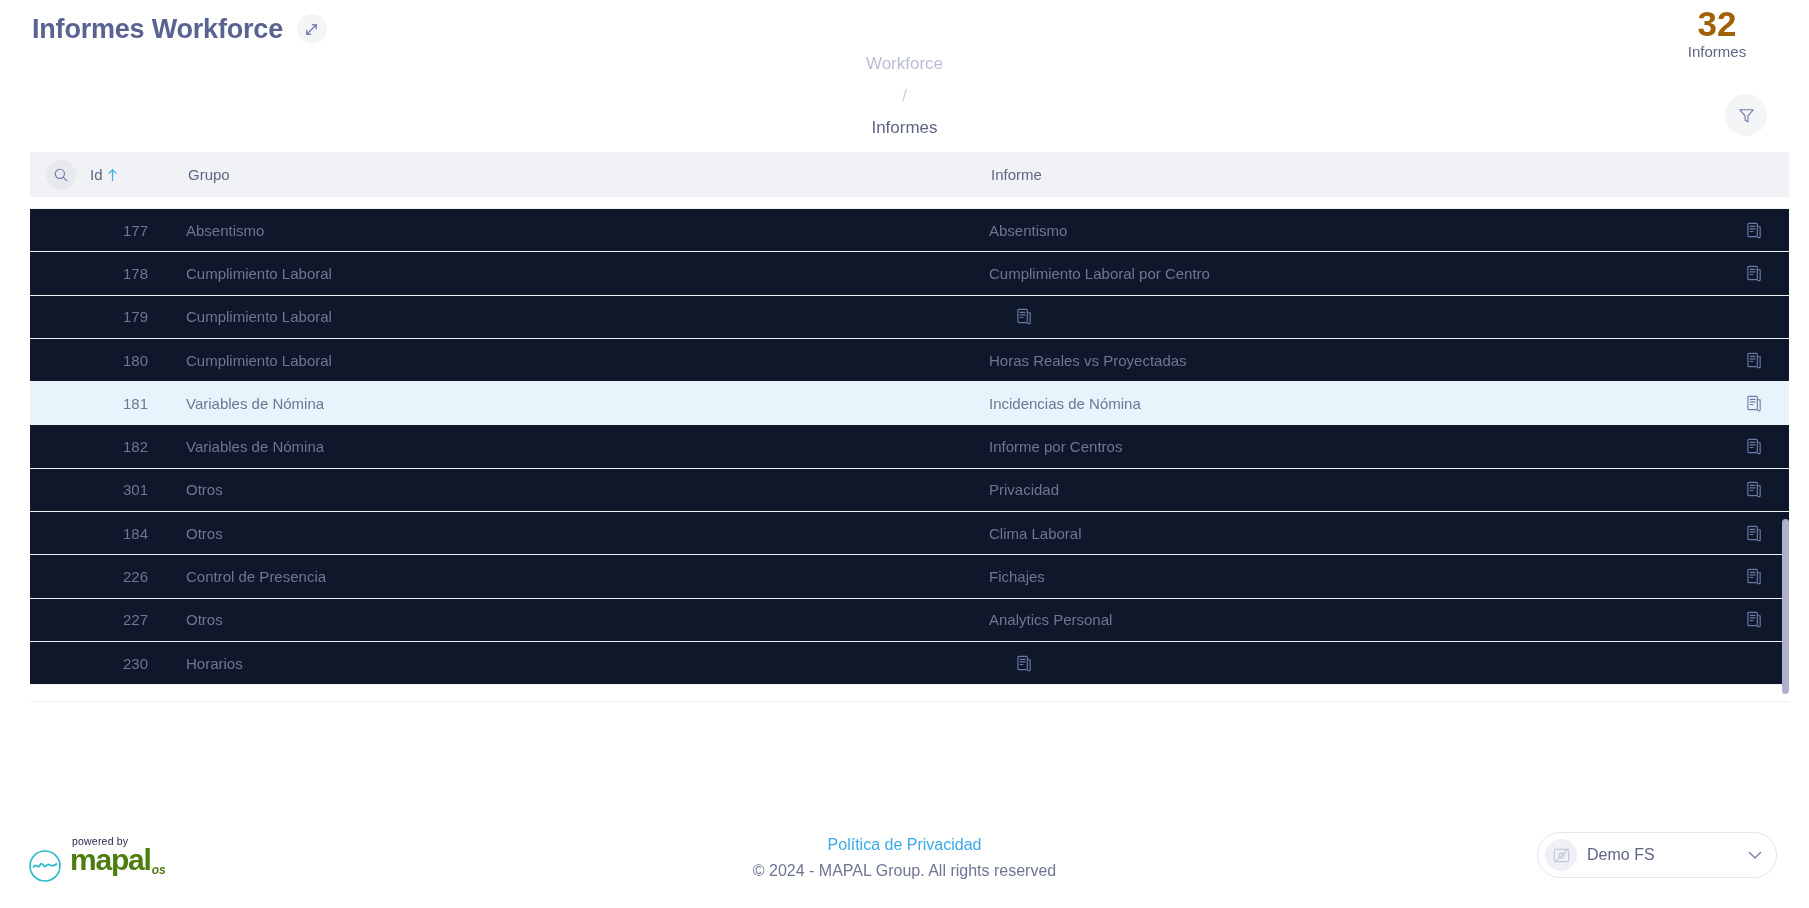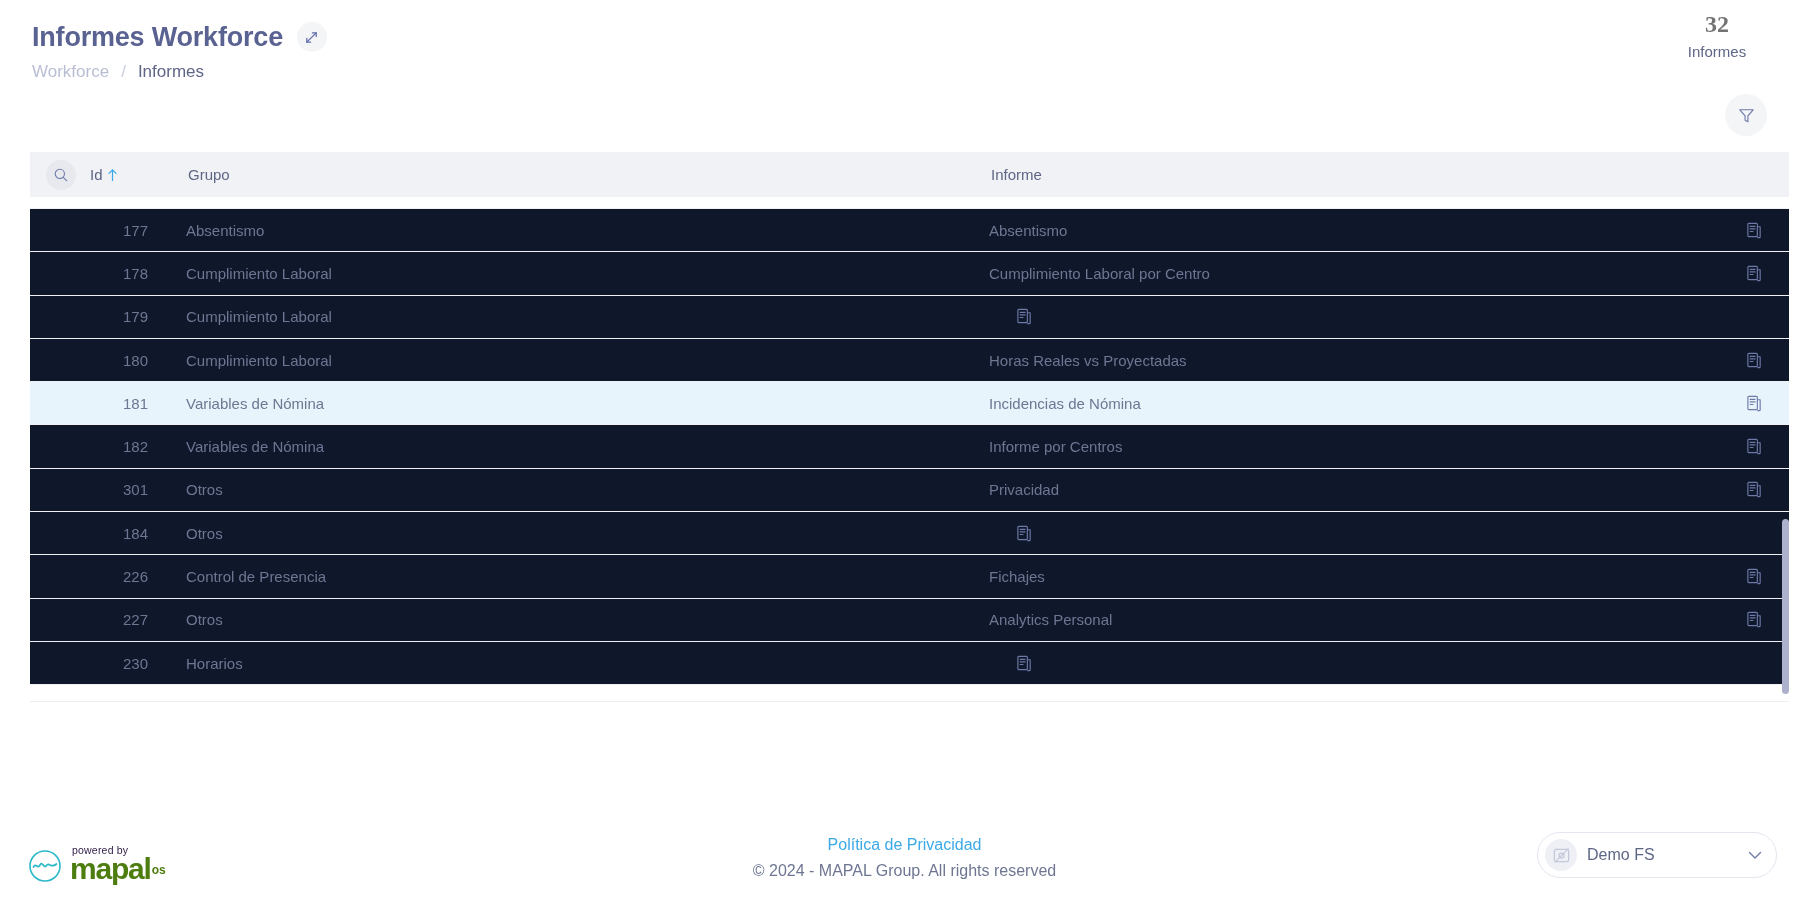--- a/index.html
+++ b/index.html
@@ -16,21 +16,21 @@
   .page-header {
     position: absolute;
     left: 0; top: 0; right: 0;
     height: 100px;
     padding: 0 32px;
   }
   .title-row {
     display: flex;
     align-items: center;
     gap: 14px;
-    padding-top: 20px;
+    padding-top: 12px;
   }
   .page-title {
     font-size: 27px;
     font-weight: bold;
     color: #5a6291;
     letter-spacing: -0.2px;
     line-height: 34px;
   }
   .expand-btn {
     width: 30px; height: 30px;
@@ -41,39 +41,39 @@
     justify-content: center;
     cursor: pointer;
     flex: 0 0 auto;
   }
   .breadcrumb {
     display: flex;
     align-items: center;
     gap: 12px;
     margin-top: 8px;
     font-size: 17px;
+    flex-direction: column;
   }
   .breadcrumb .crumb-muted { color: #b9bed4; }
   .breadcrumb .crumb-sep { color: #c9cde0; }
   .breadcrumb .crumb-current { color: #5e6686; }
 
   
   .count-block {
     position: absolute;
     right: 32px;
     top: 8px;
     text-align: center;
     width: 120px;
   }
   .count-number {
-    font-size: 24px;
+    font-size: 35px;
     font-weight: bold;
-    color: #737373;
+    color: #a16207;
     line-height: 32px;
-    font-family: Liberation Serif, serif;
   }
   .count-label {
     font-size: 15px;
     color: #5e6686;
     margin-top: 3px;
   }
   .filter-btn {
     position: absolute;
     right: 42px;
     top: 94px;
@@ -236,23 +236,24 @@
     align-items: flex-start;
     font-size: 30px;
     font-weight: bold;
     color: #4d7c0f;
     letter-spacing: -1.2px;
     line-height: 26px;
   }
   .logo-os {
     font-size: 12px;
     font-weight: bold;
-    margin-top: 1px;
+    margin-top: 10px;
     margin-left: 1px;
     letter-spacing: 0;
+    font-style: italic;
   }
   .footer-center {
     position: absolute;
     left: 0; right: 0;
     bottom: 28px;
     text-align: center;
   }
   .privacy-link {
     font-size: 16px;
     color: #3ba9e8;
@@ -458,20 +459,21 @@
       <line x1="4.4" y1="4.6" x2="9.6" y2="4.6" stroke="#6e7aa8" stroke-width="1.2" stroke-linecap="round"></line>
       <line x1="4.4" y1="7.3" x2="9.6" y2="7.3" stroke="#6e7aa8" stroke-width="1.2" stroke-linecap="round"></line>
       <line x1="4.4" y1="10" x2="7.4" y2="10" stroke="#6e7aa8" stroke-width="1.2" stroke-linecap="round"></line>
     </svg>
           </div>
         </div>
         <div class="row">
           <div class="cell-pad"></div>
           <div class="cell-id">184</div>
           <div class="cell-grupo">Otros</div>
+          <div class="cell-informe">Clima Laboral</div>
           <div class="cell-action">
             <svg width="17" height="17" viewBox="0 0 18 18">
       <rect x="2" y="1.5" width="10" height="14" rx="1" fill="none" stroke="#6e7aa8" stroke-width="1.2"></rect>
       <path d="M12 5 h3 v10.5 a1 1 0 0 1 -1 1 h-2" fill="none" stroke="#6e7aa8" stroke-width="1.2" stroke-linejoin="round"></path>
       <line x1="4.4" y1="4.6" x2="9.6" y2="4.6" stroke="#6e7aa8" stroke-width="1.2" stroke-linecap="round"></line>
       <line x1="4.4" y1="7.3" x2="9.6" y2="7.3" stroke="#6e7aa8" stroke-width="1.2" stroke-linecap="round"></line>
       <line x1="4.4" y1="10" x2="7.4" y2="10" stroke="#6e7aa8" stroke-width="1.2" stroke-linecap="round"></line>
     </svg>
           </div>
         </div>

